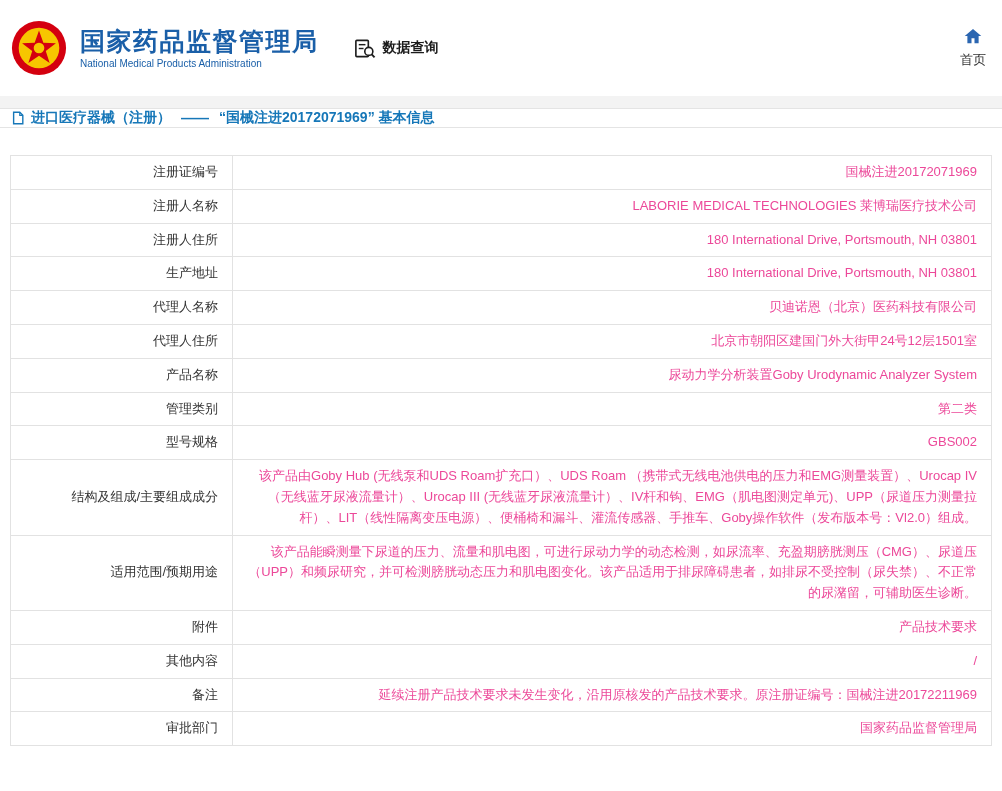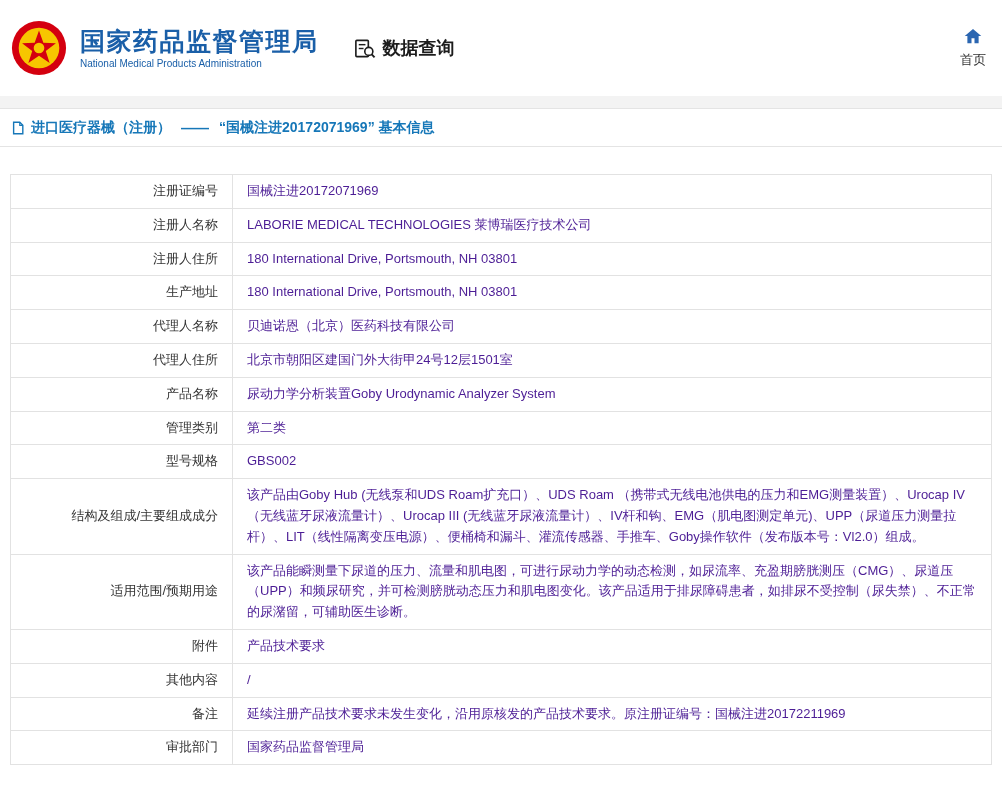--- a/index.html
+++ b/index.html
@@ -6,41 +6,41 @@
   html,body { width:1002px; height:791px; overflow:hidden; background:#fff;
     font-family:"Liberation Sans","DejaVu Sans",sans-serif; }
 
   
   .site-header { height:96px; background:#fff; display:flex; align-items:center; padding:0 16px 0 10px; }
   .logo-link { display:flex; align-items:center; text-decoration:none; cursor:pointer; }
   .logo-emblem { width:58px; height:58px; flex:0 0 auto; }
   .logo-text { margin-left:12px; }
   .logo-title { font-size:25px; font-weight:bold; color:var(--brand-blue); letter-spacing:1.5px; line-height:1.15; }
   .logo-sub { font-size:10px; color:var(--brand-blue); margin-top:3px; }
-  .query-entry { display:flex; align-items:center; gap:7px; margin-left:34px; font-size:18px;
+  .query-entry { display:flex; align-items:center; gap:7px; margin-left:34px; font-size:14px;
     font-weight:bold; color:#1c1c1c; cursor:pointer; }
   .header-nav { margin-left:auto; display:flex; gap:20px; }
   .nav-item { display:flex; flex-direction:column; align-items:center; gap:6px; text-decoration:none;
     font-size:13px; color:#333; cursor:pointer; }
   .nav-item .ico { width:20px; height:18px; display:block; }
 
   
   .gray-strip { height:12px; background:#f3f3f3; }
-  .breadcrumb-bar { height:39px; border-top:1px solid #e4e4e4; border-bottom:1px solid #e4e4e4;
+  .breadcrumb-bar { height:20px; border-top:1px solid #e4e4e4; border-bottom:1px solid #e4e4e4;
     display:flex; align-items:center; gap:6px; padding:0 11px; background:#fff;
     color:var(--link-blue); font-size:14px; font-weight:bold; }
   .breadcrumb-bar .sep { margin:0 4px; }
 
   
   .table-wrap { padding:27px 10px 0 10px; background:#fff; }
   table.info { width:100%; border-collapse:collapse; table-layout:fixed; }
   table.info td { border:1px solid #e2e2e2; font-size:13px; padding:6px 14px; line-height:1.6;
     vertical-align:middle; word-break:break-word; height:30px; }
   td.label-cell { width:222px; text-align:right; color:#333; background:#fff; }
-  td.value-cell { color:#4c1d95; text-align:left; }
+  td.value-cell { color:#ec4899; text-align:right; }
 </style>
 </head>
 <body>
 
 <header class="site-header">
   <a class="logo-link">
     <span class="logo-emblem">
       <svg viewBox="0 0 60 60" width="58" height="58">
         <circle cx="30" cy="30" r="28" fill="#d4000f"></circle>
         <circle cx="30" cy="30" r="21" fill="#f7c600"></circle>

